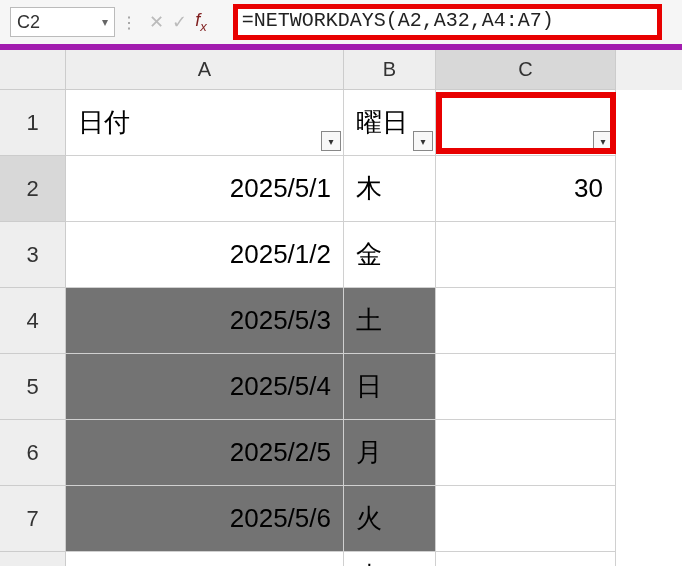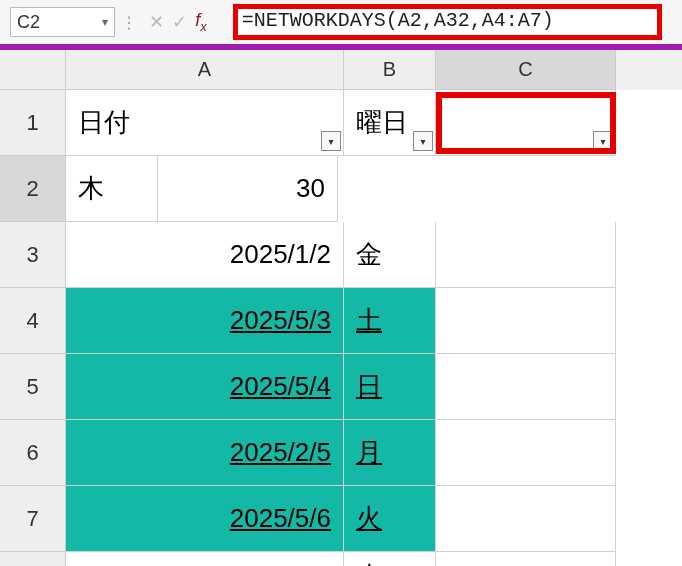--- a/index.html
+++ b/index.html
@@ -160,22 +160,21 @@
     border: 1px solid #888;
     background: #f8f8f8;
     display: flex;
     align-items: center;
     justify-content: center;
     font-size: 10px;
     color: #333;
   }
 
   .yellow {
-    background: #14b8a6;
-    text-decoration: underline;
+    background: #737373;
   }
 
   
   .result-highlight {
     position: absolute;
     border: 6px solid #e80000;
     pointer-events: none;
   }
 
 </style>
@@ -218,20 +217,23 @@
       <div class="filter-btn">▾</div>
     </div>
     <div class="cell colC header-cell">
       <span></span>
       <div class="filter-btn">▾</div>
     </div>
   </div>
 
   <div class="row">
     <div class="row-header selected">2</div>
+    <div class="cell colA">
+        <span>2025/5/1</span>
+      </div>
     <div class="cell colB">
         <span>木</span>
       </div>
     <div class="cell colC">
         <span>30</span>
       </div>
   </div>
 
   <div class="row">
     <div class="row-header">3</div>

